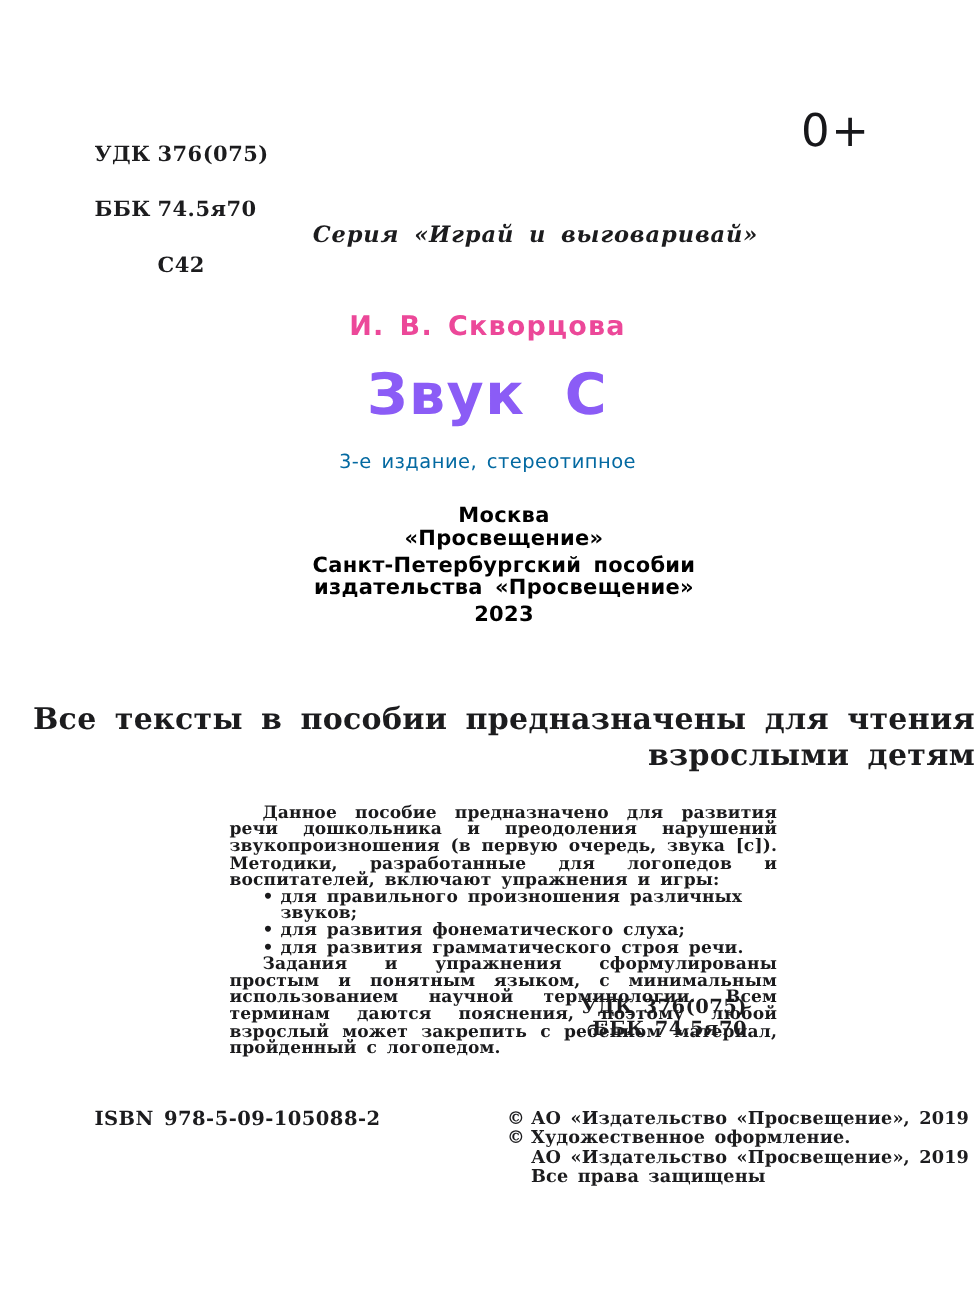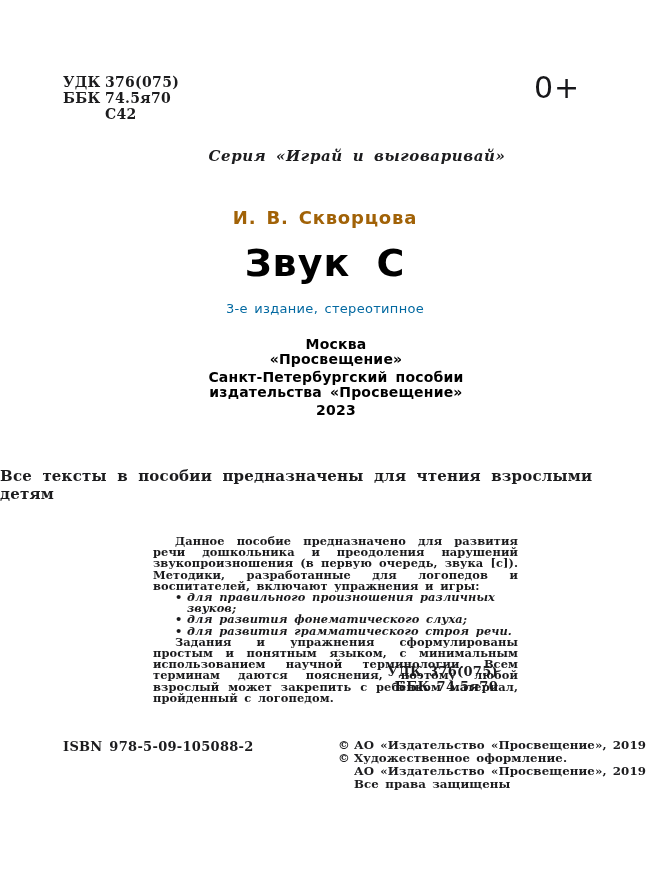--- a/index.html
+++ b/index.html
@@ -10,21 +10,21 @@
     overflow:hidden;
     font-family:"DejaVu Serif", serif;
     color:#1c1c1e;
   }
   
   .codes-top{
     position:absolute;left:63px;top:74px;
     font-size:14px;font-weight:bold;line-height:16px;
     letter-spacing:.3px;
   }
-  .codes-top .row{display:flex;}
+  .codes-top .row{display:flex;margin-top:21px;}
   .codes-top .lbl{width:42px;}
   
   .age{
     position:absolute;left:534px;top:70px;
     font-family:"DejaVu Sans", sans-serif;
     font-size:30px;font-weight:400;color:#17171a;
     letter-spacing:1px;
   }
   
   .series{
@@ -61,35 +61,35 @@
     text-align:center;
     font-family:"DejaVu Sans", sans-serif;
     font-size:14px;font-weight:bold;line-height:15px;
     letter-spacing:.2px;word-spacing:3px;color:#000000;
   }
   .imprint .grp{margin-bottom:3px;}
   .imprint .year{margin-top:3px;}
   
   .notice{
     position:absolute;left:0;top:467px;width:100%;
-    text-align:left;
-    font-size:15px;font-weight:600;
+    text-align:right;
+    font-size:20px;font-weight:600;
     word-spacing:5px;letter-spacing:.2px;
   }
   
   .annotation{
     position:absolute;left:133px;top:536px;width:365px;
     font-size:11.4px;font-weight:bold;line-height:11.2px;
     text-align:justify;word-spacing:2.5px;letter-spacing:.1px;
     color:#1a1a1c;
     margin-left:20px;
   }
   .annotation p{margin:0;text-indent:22px;}
   .annotation ul{margin:0;padding:0;list-style:none;}
-  .annotation li{padding-left:34px;position:relative;text-align:left;font-style:italic;}
+  .annotation li{padding-left:34px;position:relative;text-align:left;}
   .annotation li::before{content:"\2022";position:absolute;left:22px;}
   .codes-bottom{
     position:absolute;left:133px;top:664px;width:365px;
     text-align:right;
     font-size:13px;font-weight:bold;line-height:15px;
     letter-spacing:.3px;word-spacing:2px;
   }
   
   .isbn{
     position:absolute;left:63px;top:739px;
@@ -121,23 +121,23 @@
     <div class="row">
       <span class="lbl"></span>
       <span class="val">С42</span>
     </div>
   </div>
 
   <div class="age">0+</div>
 
   <div class="series">Серия «Играй и выговаривай»</div>
 
-  <div class="author" style="color:#a16207">И. В. Скворцова</div>
+  <div class="author" style="color:#ec4899">И. В. Скворцова</div>
 
-  <div class="title" style="color:#000000">Звук С</div>
+  <div class="title" style="color:#8b5cf6">Звук С</div>
 
   <div class="edition">3-е издание, стереотипное</div>
 
   <div class="imprint">
     <div class="grp">
       <div>Москва</div>
       <div>«Просвещение»</div>
     </div>
     <div class="grp">
       <div>Санкт-Петербургский пособии</div>

